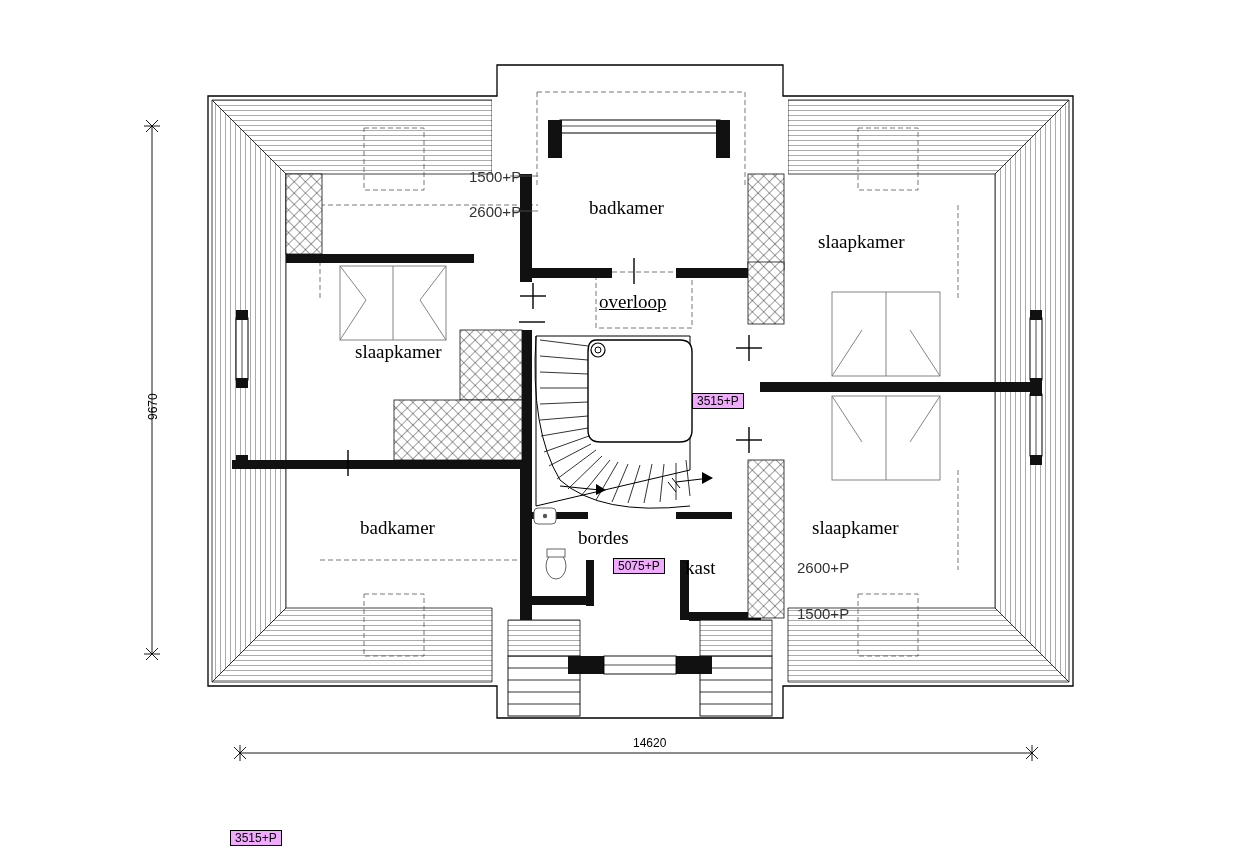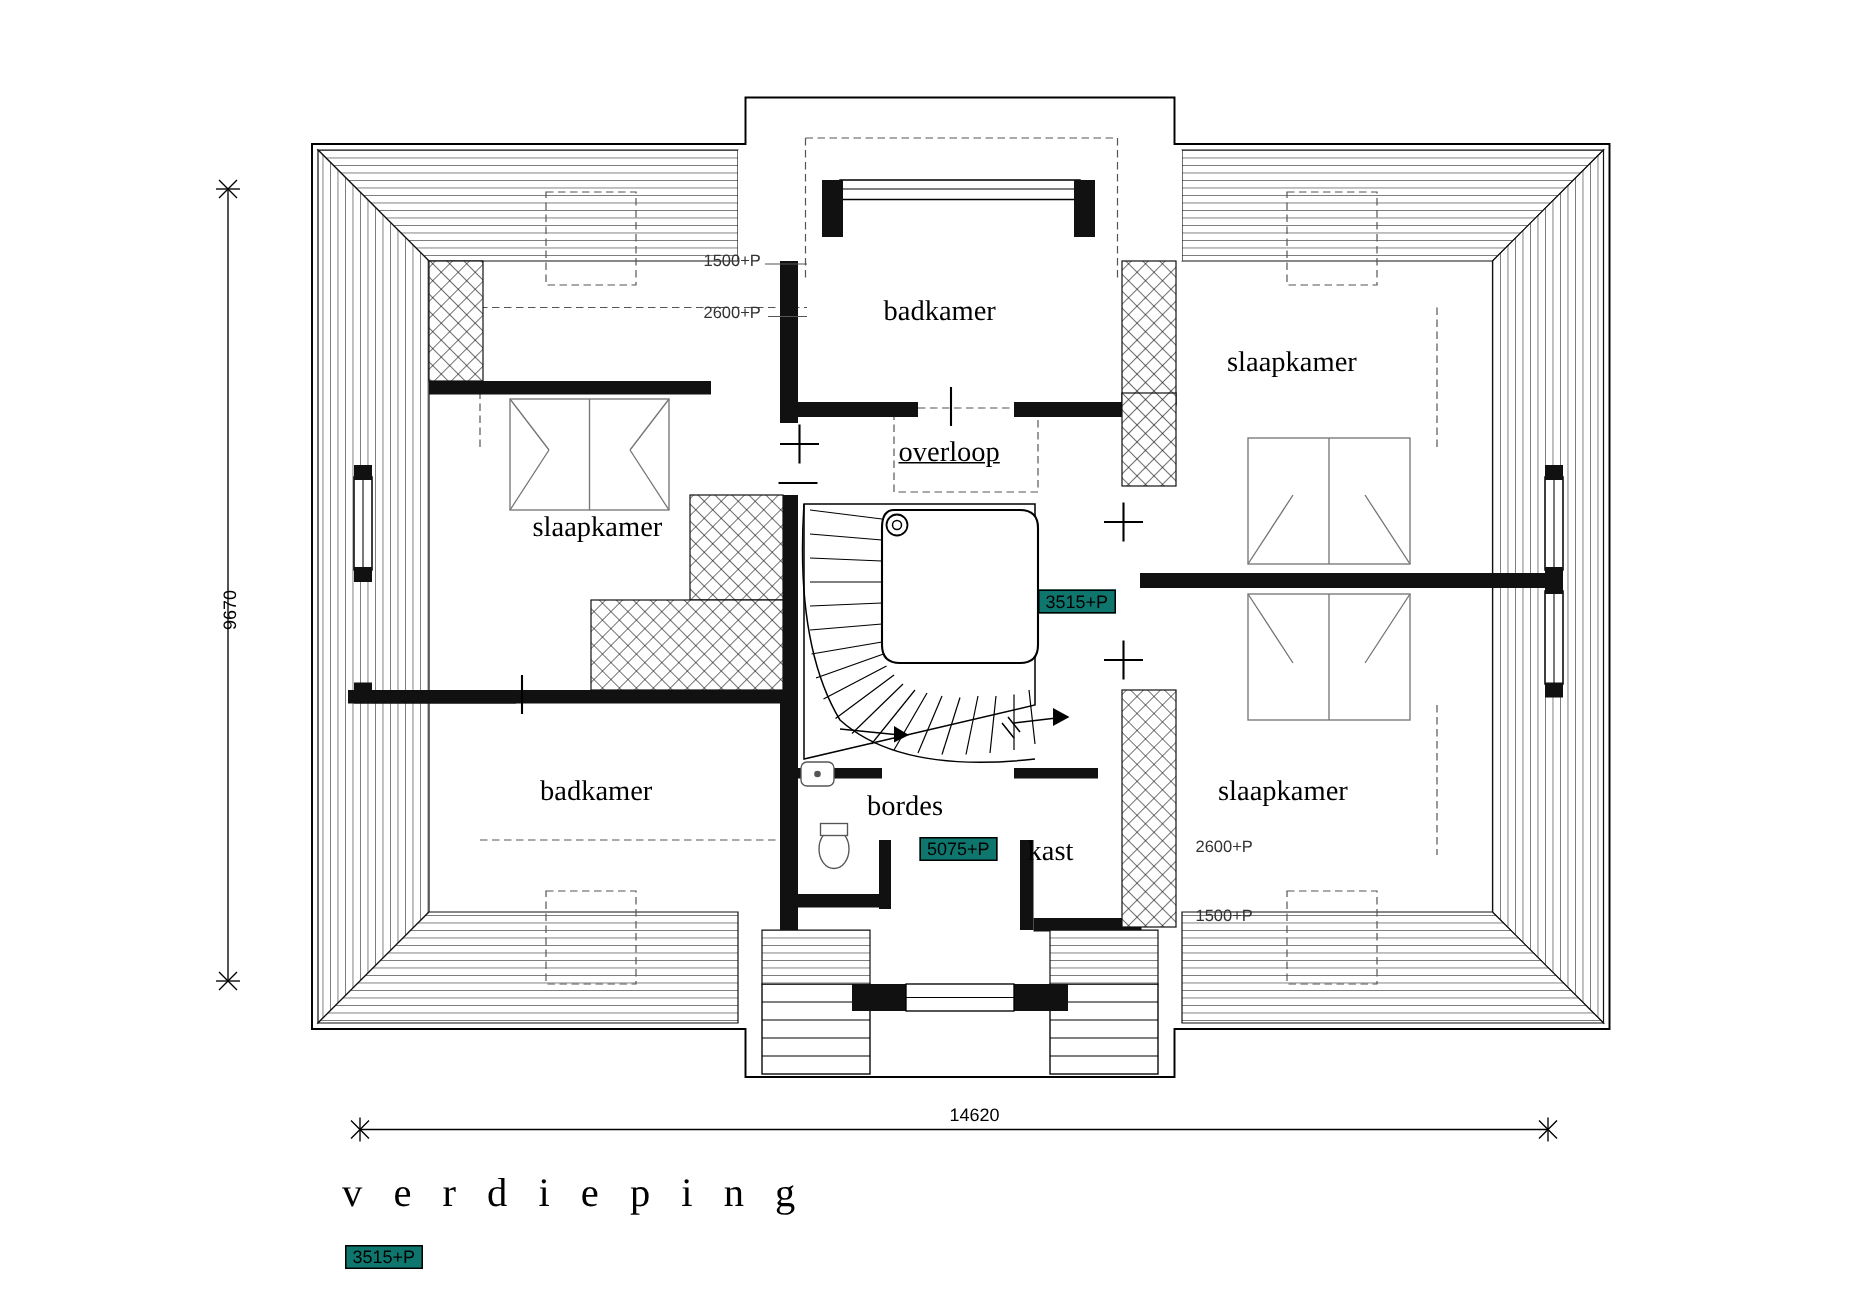--- a/index.html
+++ b/index.html
@@ -20,25 +20,25 @@
 
   .lbl {
     position: absolute;
     font-family: "Liberation Serif", serif;
     color: #000;
     white-space: nowrap;
     line-height: 1;
   }
   .room-label { font-size: 19px; }
   .dim-label { font-size: 12px; font-family: "Liberation Sans", sans-serif; }
-  .dim-label-small { font-size: 11px; font-family: "Liberation Sans", sans-serif; color:#333; }
+  .dim-label-small { font-size: 15px; font-family: "Liberation Sans", sans-serif; color:#333; }
   .boxed {
     border: 1px solid #000;
     padding: 1px 4px;
-    background: #0f766e;
+    background: #f0abfc;
     font-size: 12px;
     font-family: "Liberation Sans", sans-serif;
   }
   .title-label {
     font-size: 27px;
     letter-spacing: 7px;
     font-family: "Liberation Serif", serif;
   }
   .vert-dim {
     position: absolute;
@@ -304,16 +304,15 @@
   <div class="lbl dim-label-small" style="left:469px; top:169px;">1500+P</div>
   <div class="lbl dim-label-small" style="left:469px; top:204px;">2600+P</div>
   <div class="lbl boxed" style="left:692px; top:393px;">3515+P</div>
   <div class="lbl boxed" style="left:613px; top:558px;">5075+P</div>
   <div class="lbl dim-label-small" style="left:797px; top:560px;">2600+P</div>
   <div class="lbl dim-label-small" style="left:797px; top:606px;">1500+P</div>
 
   <div class="vert-dim" style="left:146px; top:420px;">9670</div>
   <div class="lbl dim-label" style="left:617px; top:737px;margin-left:16px;">14620</div>
 
-  <div class="lbl title-label" style="left:228px; top:782px;">v e r d i e p i n g</div>
   <div class="lbl boxed" style="left:230px; top:830px;">3515+P</div>
 
 </div>
 
 </body></html>

